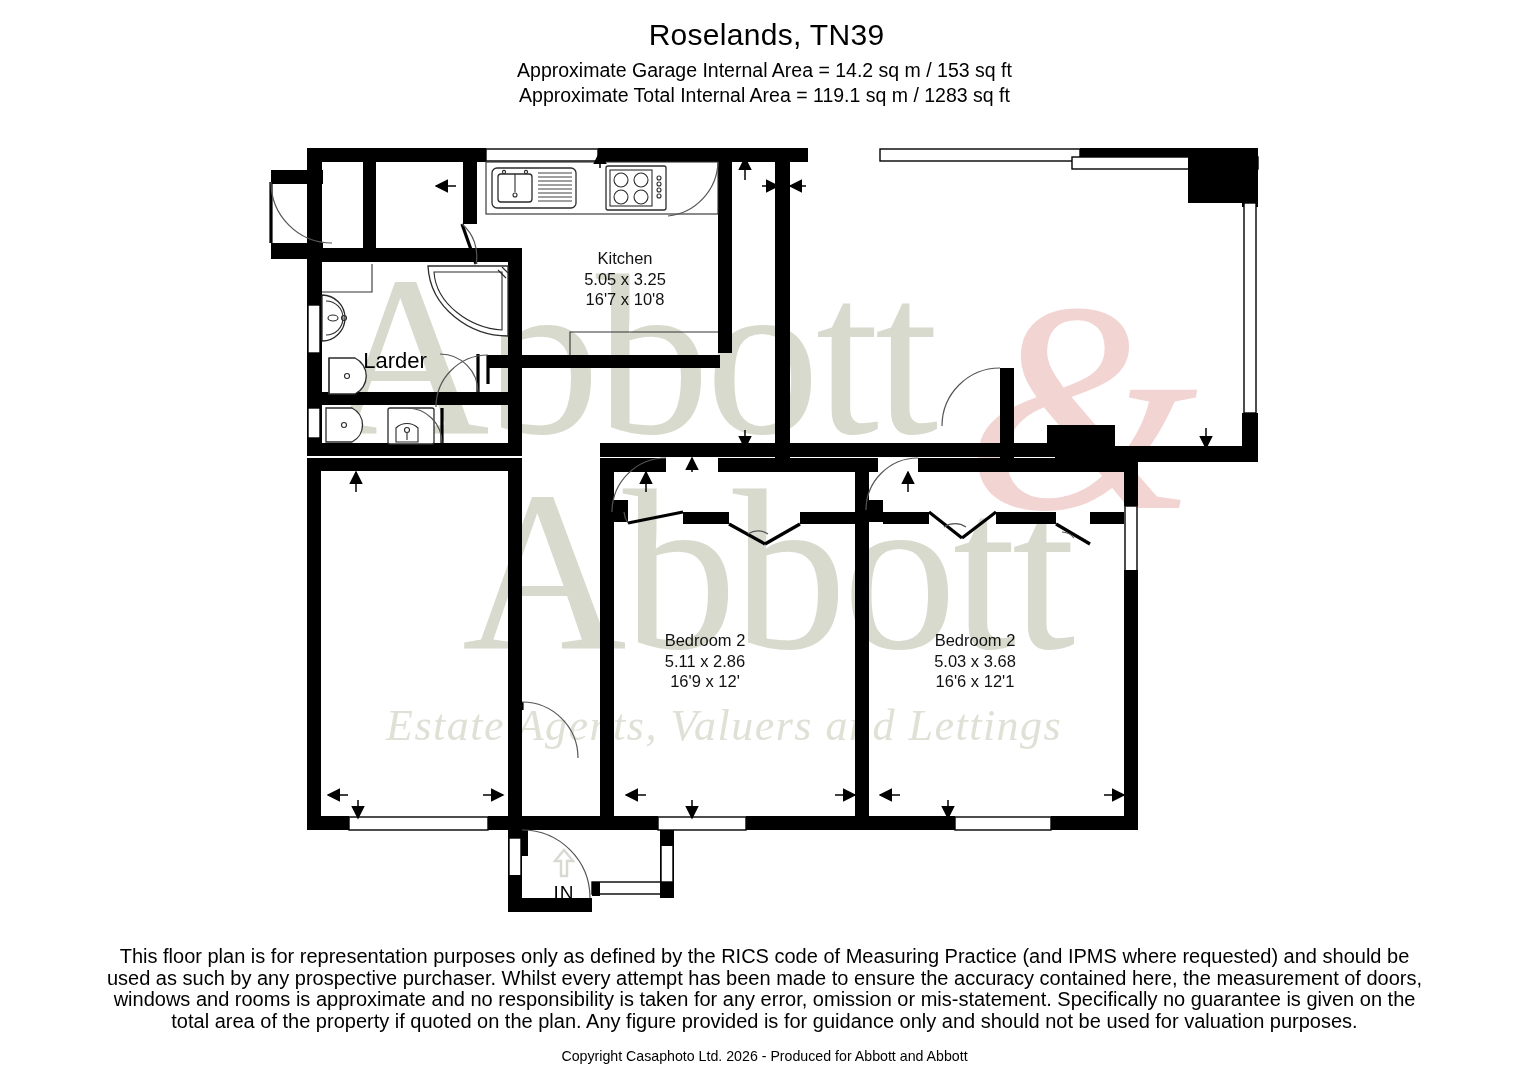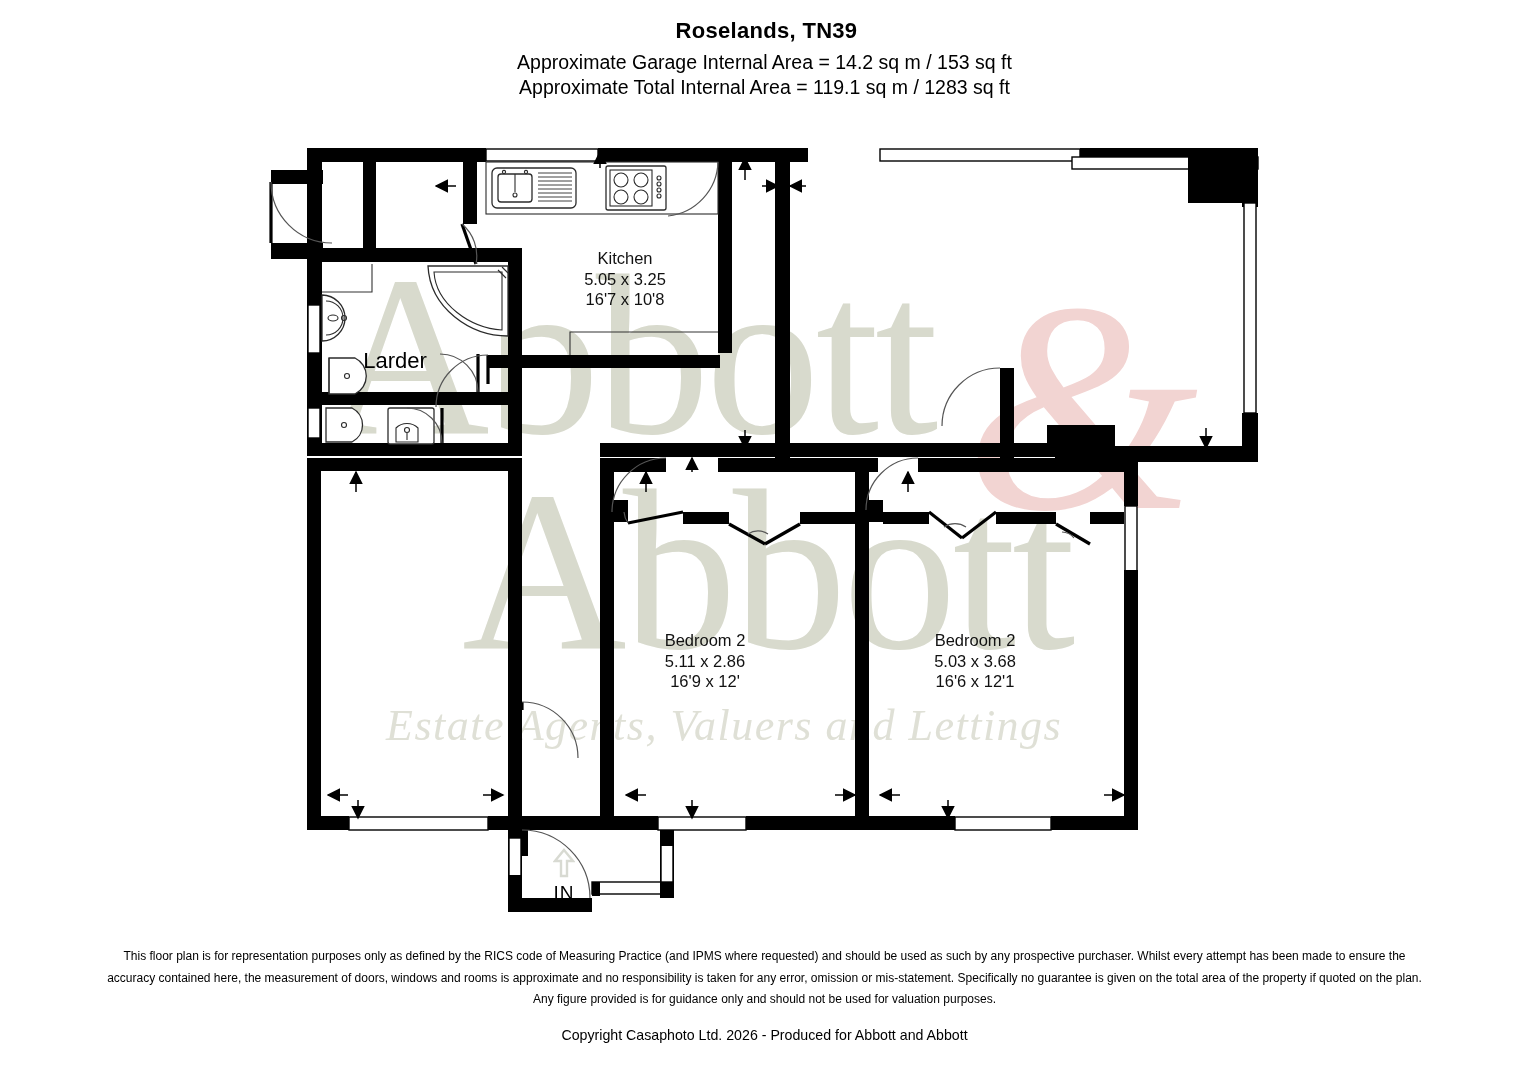--- a/index.html
+++ b/index.html
@@ -1,21 +1,21 @@
 <!DOCTYPE html>
 <html><head>
 <meta charset="utf-8">
 <style>
   html,body{margin:0;padding:0;background:#ffffff;}
   body{width:1529px;height:1080px;position:relative;overflow:hidden;
        font-family:"Liberation Sans","DejaVu Sans",sans-serif;color:#000;}
 
   
   #header{position:absolute;left:0;top:18px;width:1529px;text-align:center;}
-  #plan-title{font-size:22px;font-weight:bold;letter-spacing:.3px;margin:0 0 6px 4px;}
+  #plan-title{font-size:30px;font-weight:normal;letter-spacing:.3px;margin:0 0 6px 4px;}
   .area-line{font-size:19.5px;line-height:25px;white-space:nowrap;}
 
   
   #plan-stage{position:absolute;left:0;top:140px;width:1529px;height:800px;}
   #plan-svg{position:absolute;left:0;top:0;}
 
   
   #watermark{position:absolute;left:0;top:0;width:1529px;height:800px;
              pointer-events:none;}
   .wm-text{position:absolute;font-family:"Liberation Serif","DejaVu Serif",serif;
@@ -40,21 +40,21 @@
   #lb-larder{position:absolute;left:340px;top:208px;width:110px;font-size:22px;
              text-align:center;white-space:nowrap;}
 
   
   #in-marker{position:absolute;left:524px;top:708px;width:80px;text-align:center;}
   #in-arrow{display:block;margin:0 auto 4px auto;}
   #in-label{font-size:19px;letter-spacing:1px;}
 
   
   #footer{position:absolute;left:0;top:946px;width:1529px;text-align:center;}
-  #disclaimer{font-size:12px;line-height:21.5px;width:1330px;margin:0 auto;}
+  #disclaimer{font-size:20px;line-height:21.5px;width:1330px;margin:0 auto;}
   #copyright{font-size:14.2px;line-height:21.5px;margin-top:14px;}
 </style>
 </head>
 <body>
 
 <div id="header">
   <div id="plan-title">Roselands, TN39</div>
   <div class="area-line">Approximate Garage Internal Area = 14.2 sq m / 153 sq ft</div>
   <div class="area-line">Approximate Total Internal Area = 119.1 sq m / 1283 sq ft</div>
 </div>

